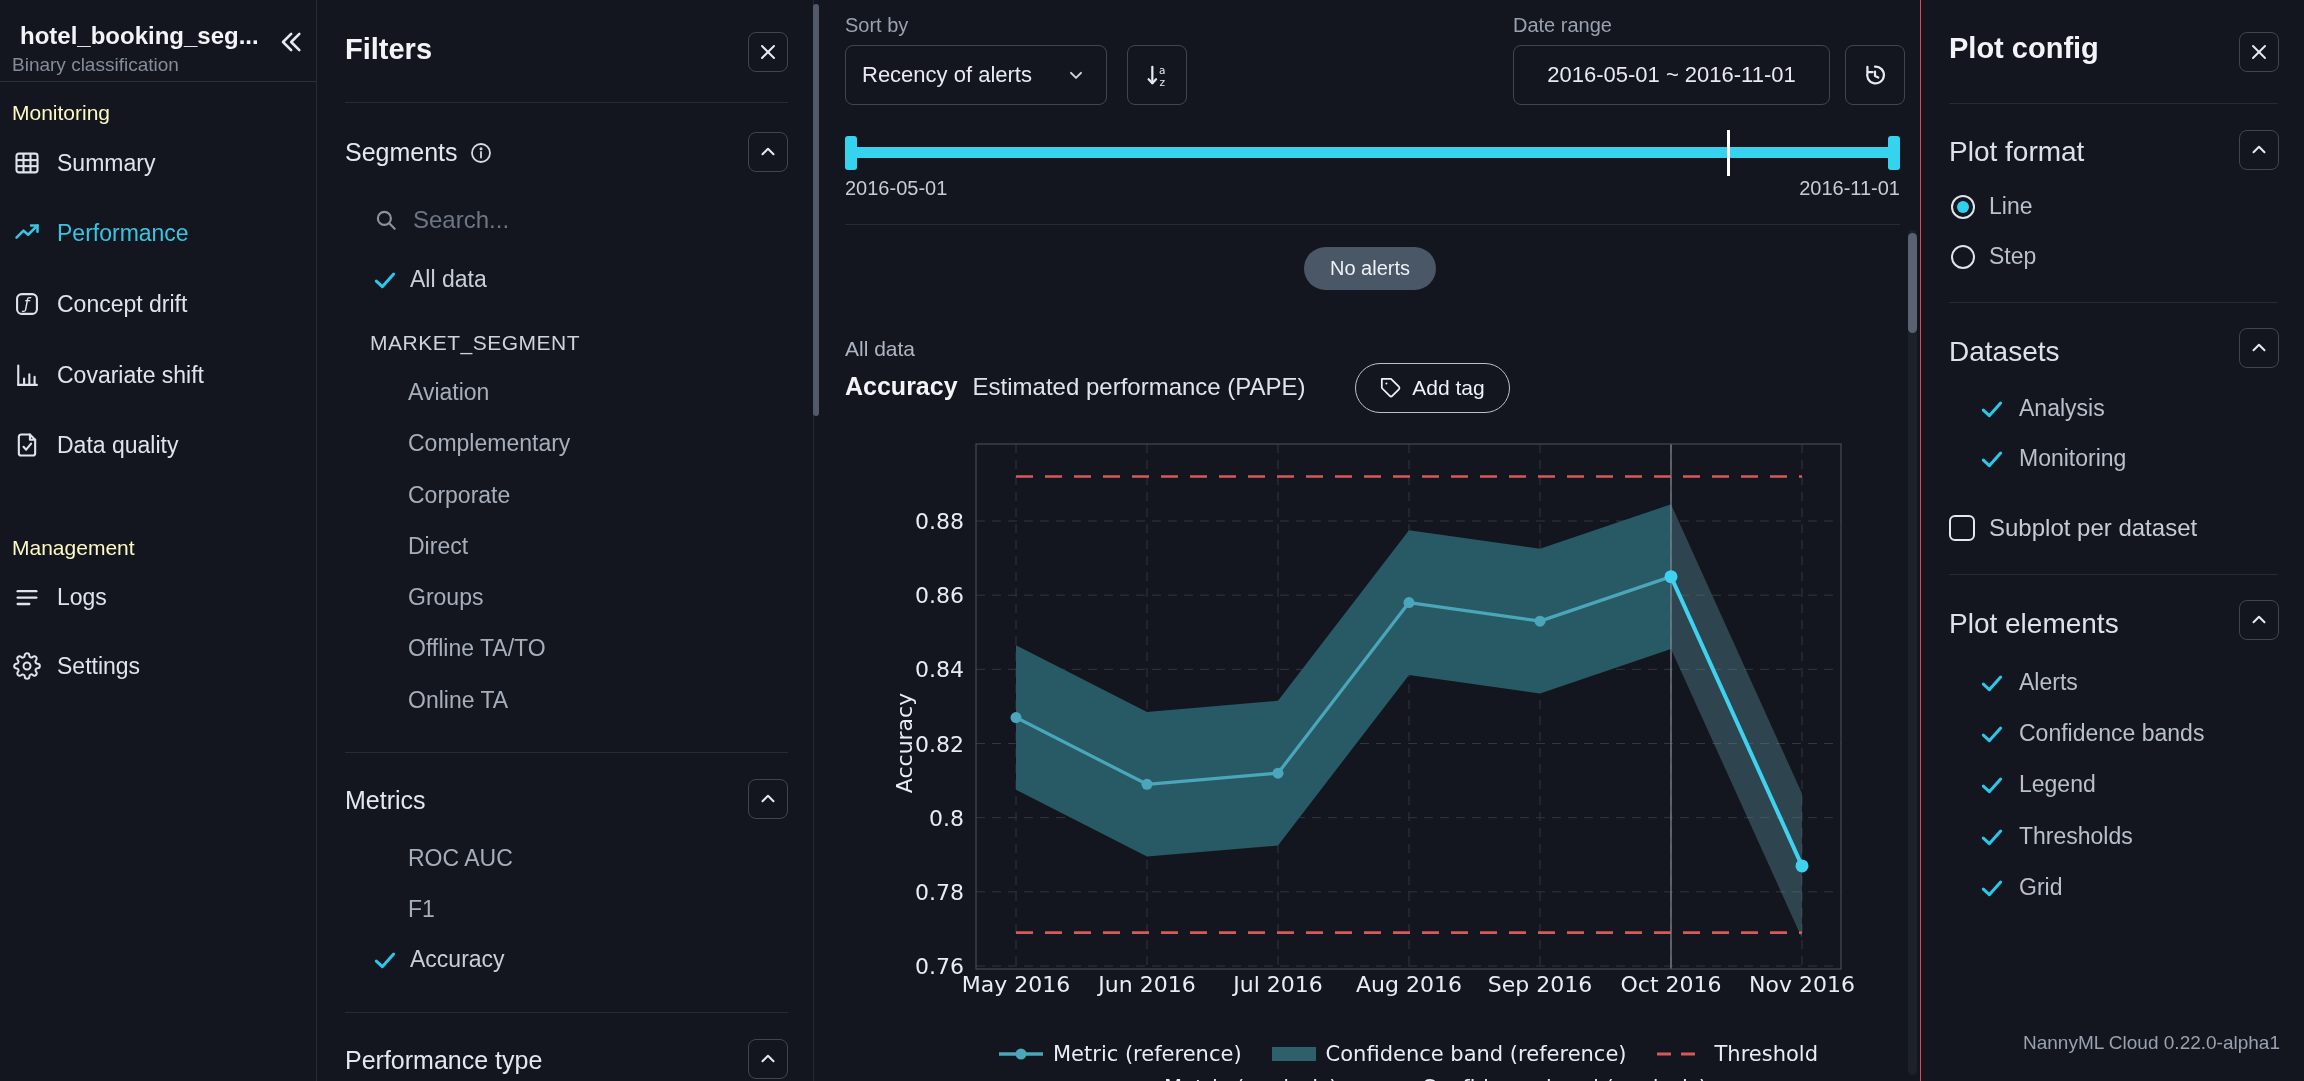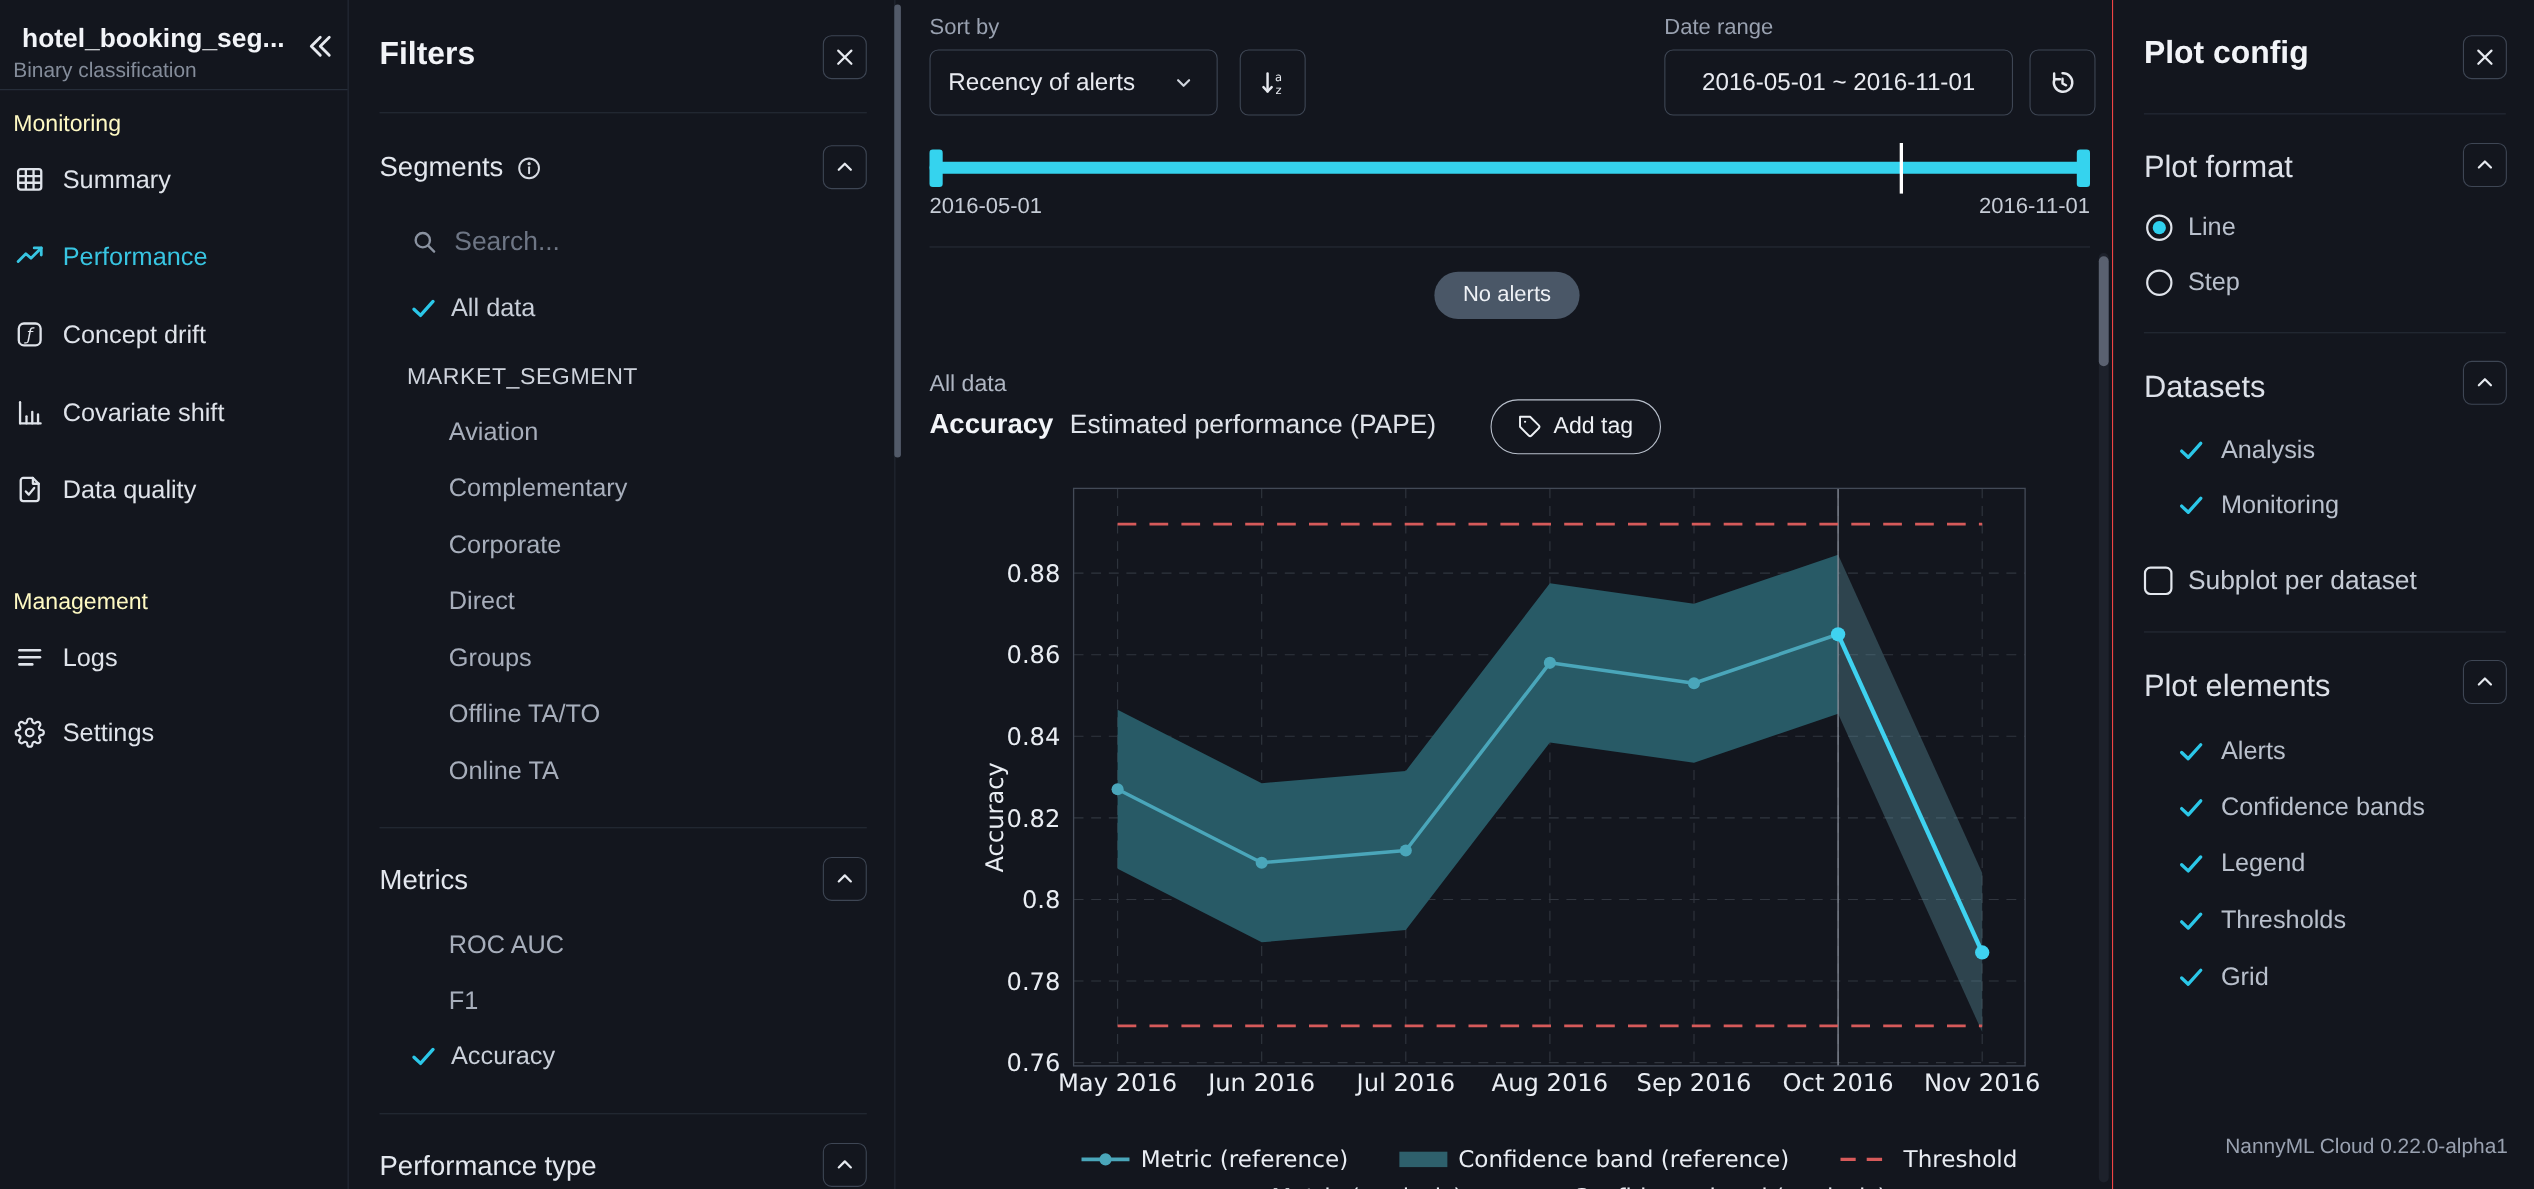--- a/index.html
+++ b/index.html
@@ -76,21 +76,21 @@
                   display:flex; align-items:center; }
   #seg-context { position:absolute; left:23px; top:337px; font-size:21px; color:#aeb5c2; }
   #plot-title-row { position:absolute; left:23px; top:372px; display:flex; align-items:baseline; gap:15px; }
   #plot-title-row .t1 { font-size:25px; font-weight:700; color:#f2f4f8; }
   #plot-title-row .t2 { font-size:24px; color:#dfe3ea; }
   #add-tag-btn { position:absolute; left:533px; top:363px; width:155px; height:50px; border:1px solid #b9c0cc;
                  border-radius:25px; background:transparent; color:#eef1f5; font-size:21px;
                  display:flex; align-items:center; justify-content:center; gap:10px; cursor:pointer; }
   #perf-chart { position:absolute; left:68px; top:430px; }
   #legend { position:absolute; left:154px; top:1042px; width:865px; display:flex; flex-direction:column; gap:10px; align-items:center; }
-  .legend-row { display:flex; align-items:flex-start; gap:46px; }
+  .legend-row { display:flex; align-items:flex-start; gap:30px; }
   .legend-item { display:flex; align-items:center; gap:10px; font-size:21px; color:#e9edf3;
                  font-family:"DejaVu Sans",sans-serif; }
 
   
   .scroll-thumb { position:absolute; border-radius:5px; background:#525a69; }
   .scroll-track { position:absolute; border-radius:5px; background:#1d212b; }
 
   
   #plotconfig { position:absolute; left:1920px; top:0; width:384px; height:100%; border-left:1px solid #ef4444; }
   #plotconfig .p-title { position:absolute; left:28px; top:32px; font-size:29px; font-weight:600; color:#f2f4f8; }

